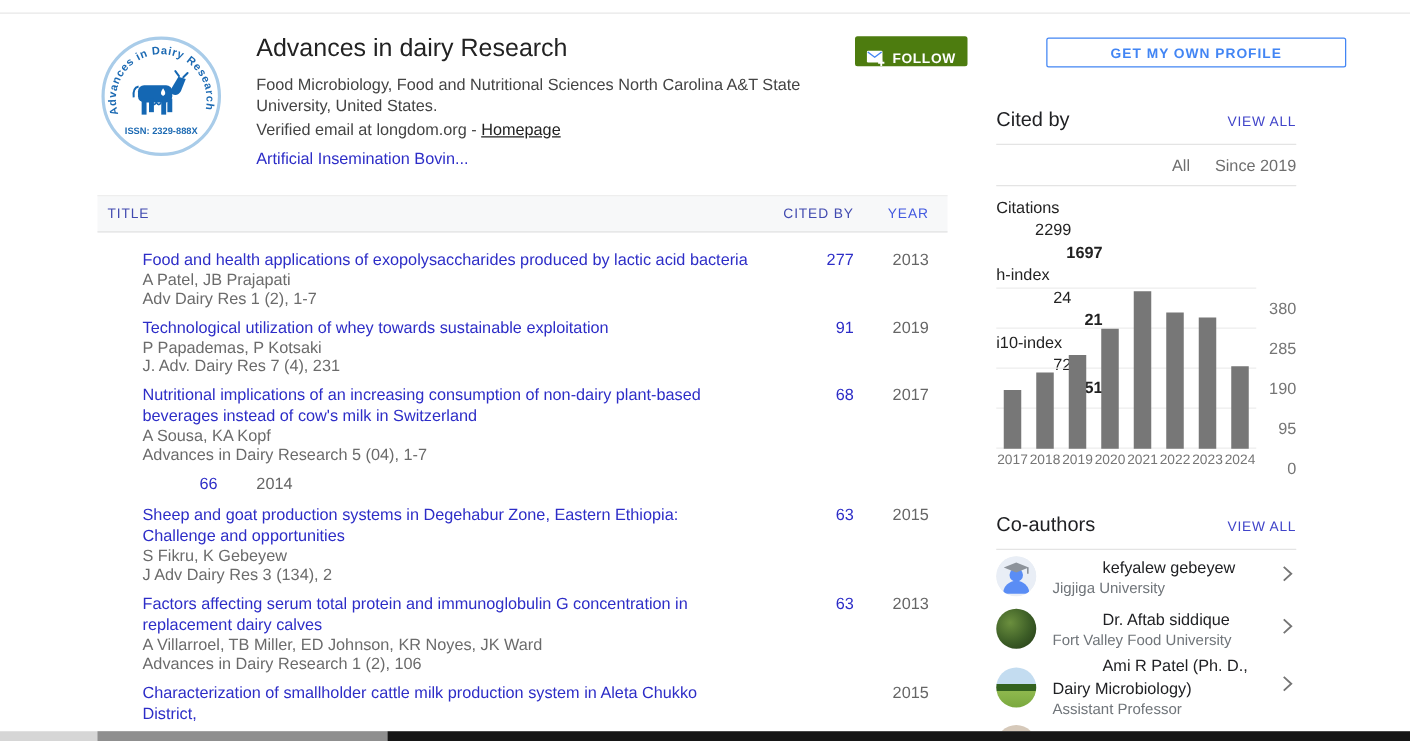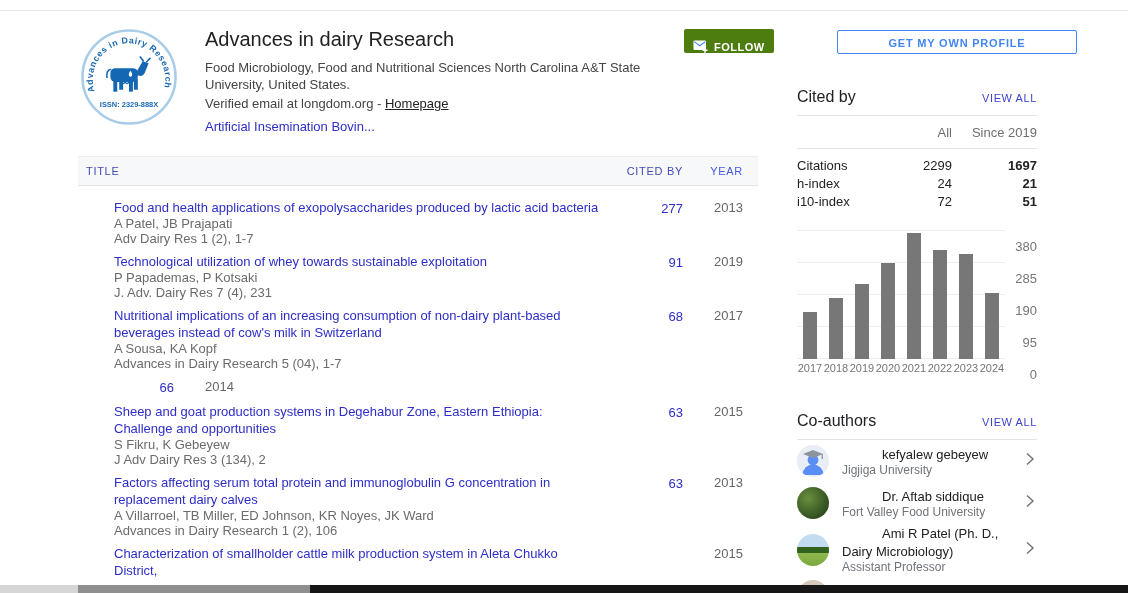--- a/index.html
+++ b/index.html
@@ -57,21 +57,21 @@
   .sec-citedby{top:88px;}
   .sec-coauthors{top:412px;}
   .section-head{display:flex;justify-content:space-between;align-items:baseline;
     padding-bottom:9px;border-bottom:1px solid #e4e4e4;}
   .section-title{font-size:16px;color:#202124;}
   .view-all{font-size:11px;color:#4044c9;letter-spacing:.6px;}
   .stat-cols{display:flex;font-size:13px;color:#6e6e6e;padding:9px 0 8px;border-bottom:1px solid #e4e4e4;}
   .stat-cols .sc-all{margin-left:auto;width:60px;text-align:right;}
   .stat-cols .sc-since{width:85px;text-align:right;}
   .stat-rows{padding-top:8px;}
-  .stat-row{display:flex;font-size:13px;color:#222;line-height:18px;}
+  .stat-row{display:flex;font-size:13px;color:#222;line-height:18px;flex-direction:column;}
   .stat-label{flex:1;color:#222;}
   .stat-all{width:60px;text-align:right;}
   .stat-since{width:85px;text-align:right;font-weight:bold;}
 
   
   .chart{position:absolute;left:797px;top:231px;width:240px;height:146px;}
   .plot{position:absolute;left:0;top:0;width:208px;height:128px;}
   .gridline{position:absolute;left:0;width:208px;height:1px;background:#ededed;}
   .ylabel{position:absolute;right:0;width:30px;text-align:right;font-size:13px;color:#757575;}
   .slot{position:absolute;bottom:0;width:26px;height:128px;}

